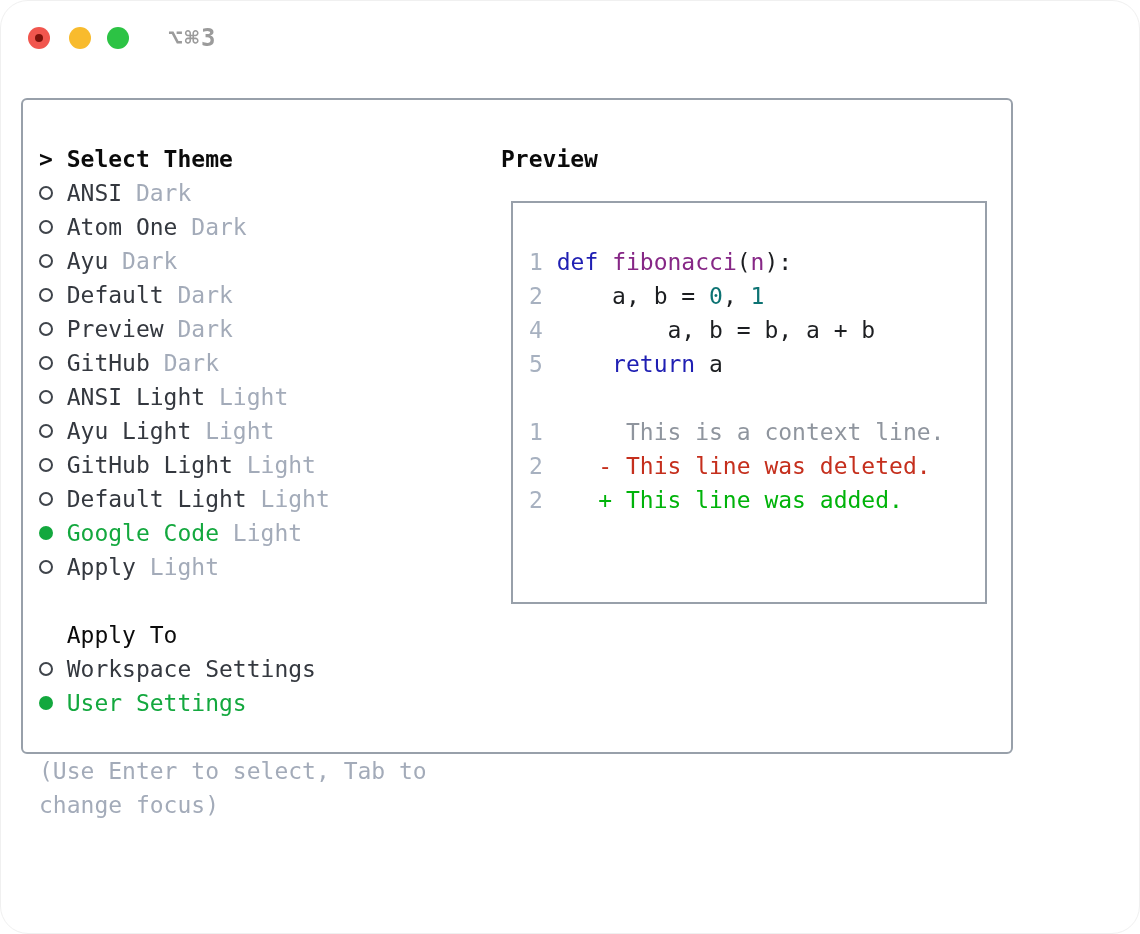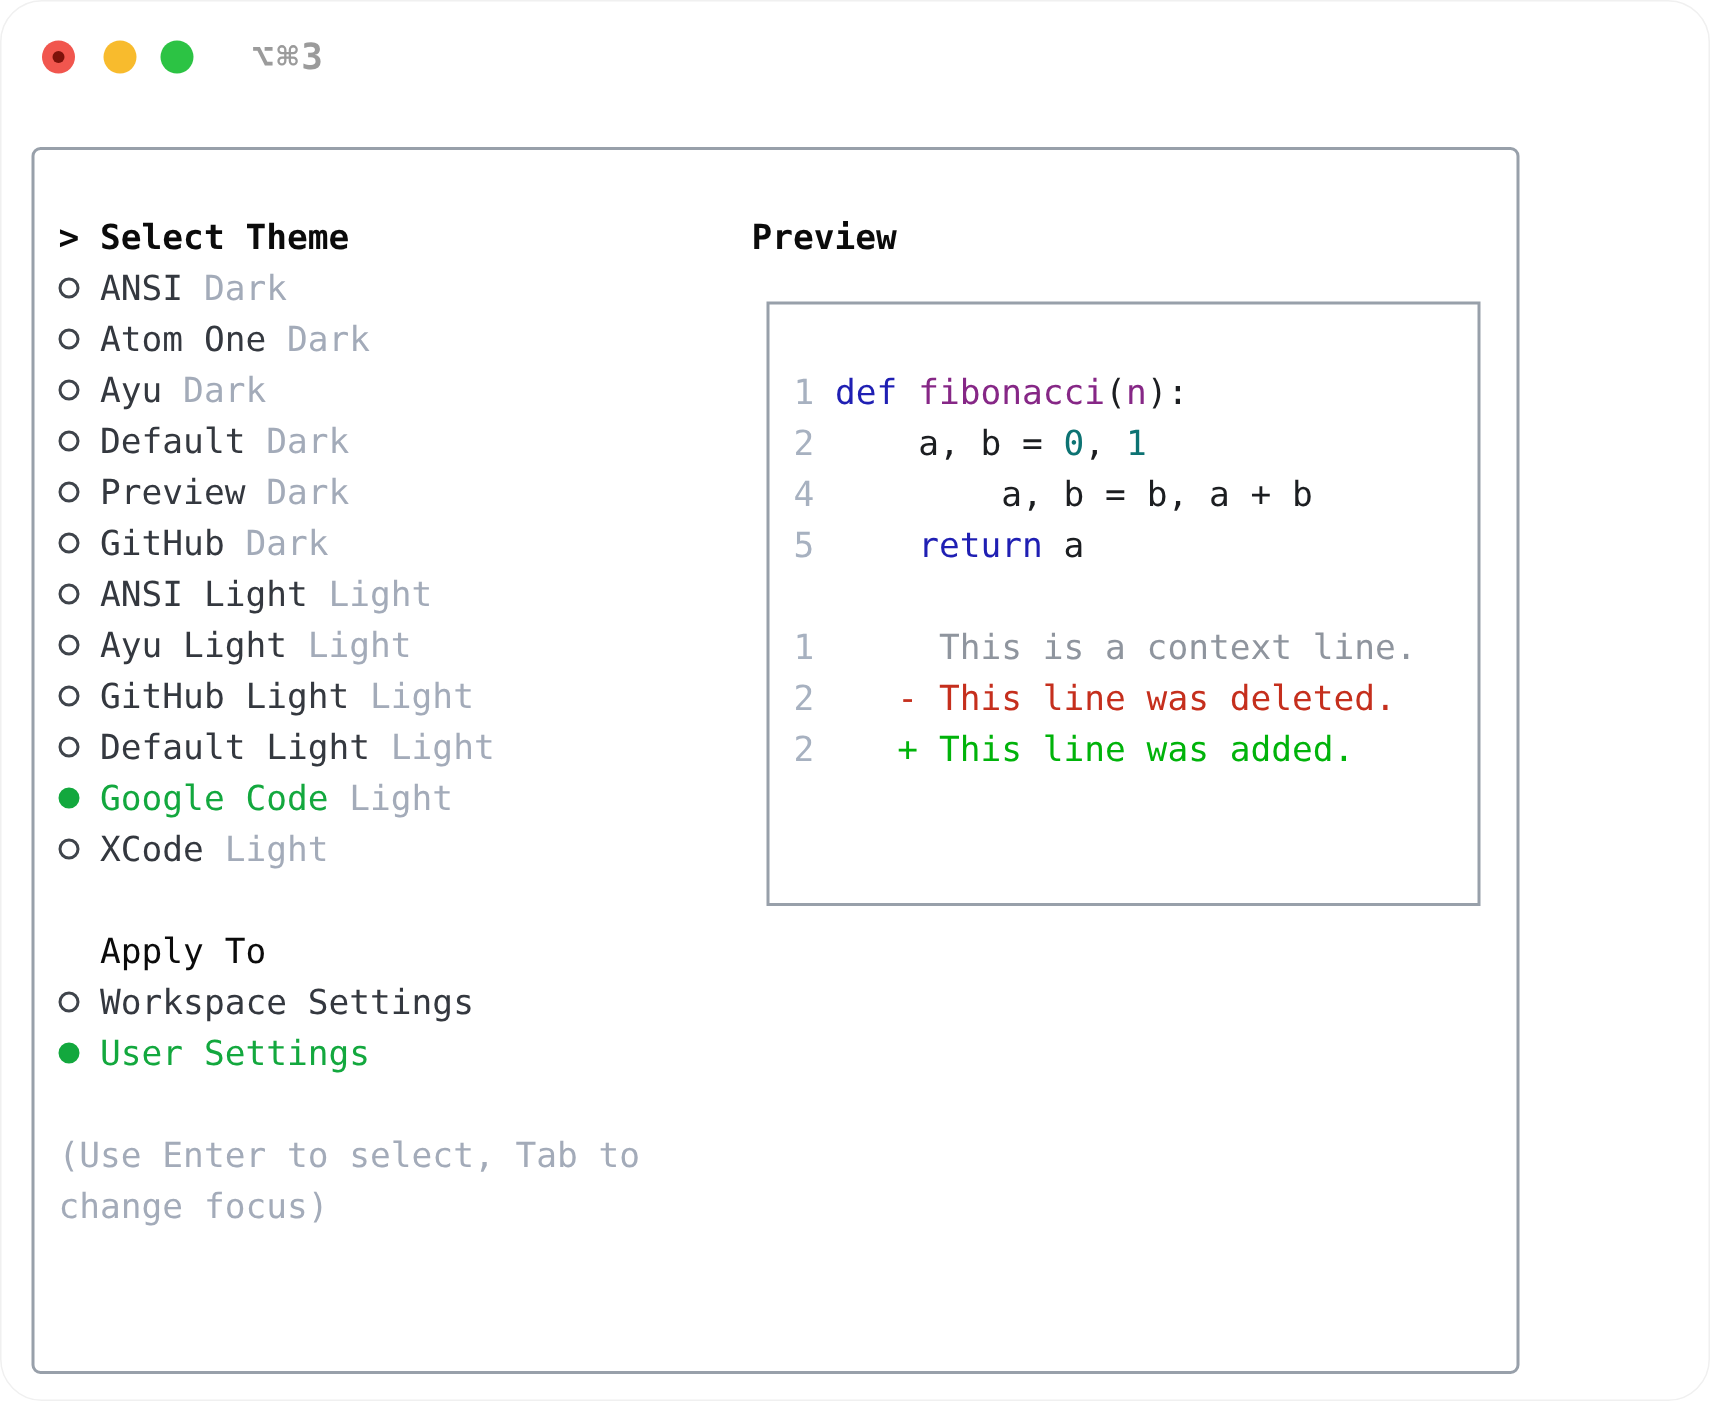--- a/index.html
+++ b/index.html
@@ -22,21 +22,21 @@
   .tl.red{left:27px;background:var(--tl_red);}
   .tl.yellow{left:68px;background:var(--tl_yellow);}
   .tl.green{left:106px;background:var(--tl_green);}
   .tl-dot{position:absolute;left:7px;top:7px;width:8px;height:8px;border-radius:50%;background:#7d120b;}
   .window-title{
     position:absolute;left:167px;top:23px;font-size:24px;font-weight:bold;
     color:var(--title_gray);letter-spacing:2px;
   }
   
   .panel{
-    position:absolute;left:20px;top:97px;width:992px;height:818px;
+    position:absolute;left:20px;top:97px;width:992px;height:656px;
     box-sizing:border-box;border:2px solid var(--border);border-radius:6px;background:#fff;
   }
   .left-col{position:absolute;left:16px;top:42px;font-size:23px;}
   .row{height:34px;line-height:34px;white-space:pre;}
   .spacer{height:34px;}
   .marker-cell{display:inline-block;width:2ch;}
   .arrow,.header-label{font-weight:bold;color:var(--heading);}
   .dot{
     display:inline-block;width:14px;height:14px;border-radius:50%;
     border:2px solid #3f444b;box-sizing:border-box;position:relative;top:-1px;
@@ -89,21 +89,21 @@
           <div class="row theme-row"><span class="marker-cell"><span class="dot"></span></span><span class="item-label">Atom One</span><span class="badge">Dark</span></div>
           <div class="row theme-row"><span class="marker-cell"><span class="dot"></span></span><span class="item-label">Ayu</span><span class="badge">Dark</span></div>
           <div class="row theme-row"><span class="marker-cell"><span class="dot"></span></span><span class="item-label">Default</span><span class="badge">Dark</span></div>
           <div class="row theme-row"><span class="marker-cell"><span class="dot"></span></span><span class="item-label">Preview</span><span class="badge">Dark</span></div>
           <div class="row theme-row"><span class="marker-cell"><span class="dot"></span></span><span class="item-label">GitHub</span><span class="badge">Dark</span></div>
           <div class="row theme-row"><span class="marker-cell"><span class="dot"></span></span><span class="item-label">ANSI Light</span><span class="badge">Light</span></div>
           <div class="row theme-row"><span class="marker-cell"><span class="dot"></span></span><span class="item-label">Ayu Light</span><span class="badge">Light</span></div>
           <div class="row theme-row"><span class="marker-cell"><span class="dot"></span></span><span class="item-label">GitHub Light</span><span class="badge">Light</span></div>
           <div class="row theme-row"><span class="marker-cell"><span class="dot"></span></span><span class="item-label">Default Light</span><span class="badge">Light</span></div>
           <div class="row theme-row selected"><span class="marker-cell"><span class="dot sel"></span></span><span class="item-label">Google Code</span><span class="badge">Light</span></div>
-          <div class="row theme-row"><span class="marker-cell"><span class="dot"></span></span><span class="item-label">XCode</span><span class="badge">Light</span></div>
+          <div class="row theme-row"><span class="marker-cell"><span class="dot"></span></span><span class="item-label">Apply</span><span class="badge">Light</span></div>
         </div>
 
       <div class="row spacer"></div>
 
       <div class="row"><span class="marker-cell"></span><span class="apply-heading">Apply To</span></div>
 
       <div id="apply-list">
           <div class="row apply-row"><span class="marker-cell"><span class="dot"></span></span><span class="item-label">Workspace Settings</span></div>
           <div class="row apply-row selected"><span class="marker-cell"><span class="dot sel"></span></span><span class="item-label">User Settings</span></div>
         </div>

